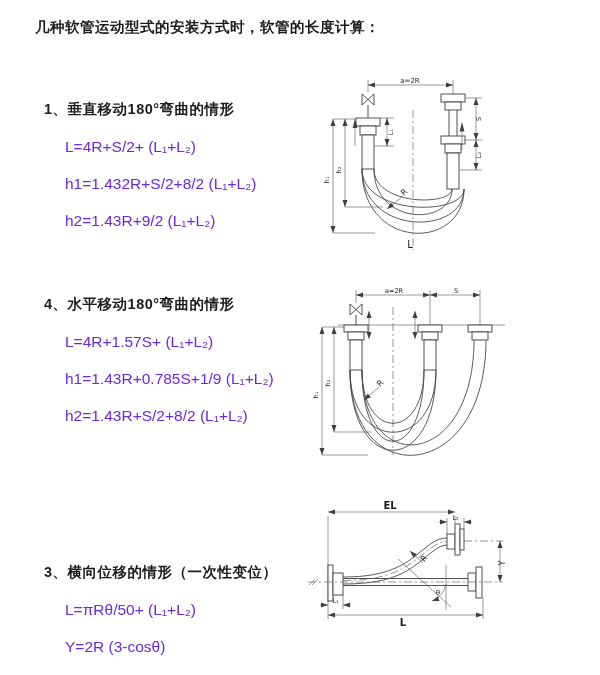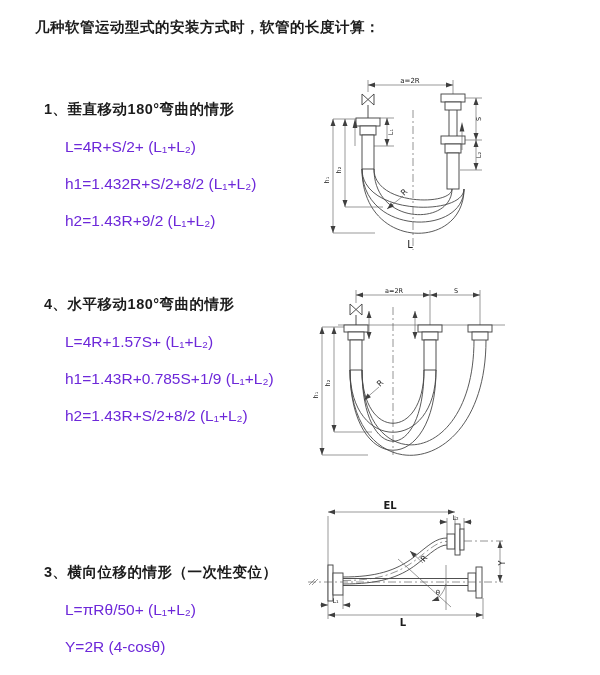--- a/index.html
+++ b/index.html
@@ -37,21 +37,21 @@
   <section class="sec" id="sec2">
     <div class="sec-heading">4、水平移动180°弯曲的情形</div>
     <div class="formula">L=4R+1.57S+ (L₁+L₂)</div>
     <div class="formula">h1=1.43R+0.785S+1/9 (L₁+L₂)</div>
     <div class="formula">h2=1.43R+S/2+8/2 (L₁+L₂)</div>
   </section>
 
   <section class="sec" id="sec3">
     <div class="sec-heading">3、横向位移的情形（一次性变位）</div>
     <div class="formula">L=πRθ/50+ (L₁+L₂)</div>
-    <div class="formula">Y=2R (4-cosθ)</div>
+    <div class="formula">Y=2R (3-cosθ)</div>
   </section>
 
   <svg class="diag" id="d1" width="282" height="200" viewBox="0 0 282 200">
     <defs>
       <marker id="m1e" markerUnits="userSpaceOnUse" markerWidth="8" markerHeight="6" refX="7.5" refY="3" orient="auto">
         <path d="M0.5,0.5 L7.5,3 L0.5,5.5 Z" fill="#3f3f3f"></path>
         </marker>
       <marker id="m1s" markerUnits="userSpaceOnUse" markerWidth="8" markerHeight="6" refX="0.5" refY="3" orient="auto">
         <path d="M7.5,0.5 L0.5,3 L7.5,5.5 Z" fill="#3f3f3f"></path>
         </marker>

